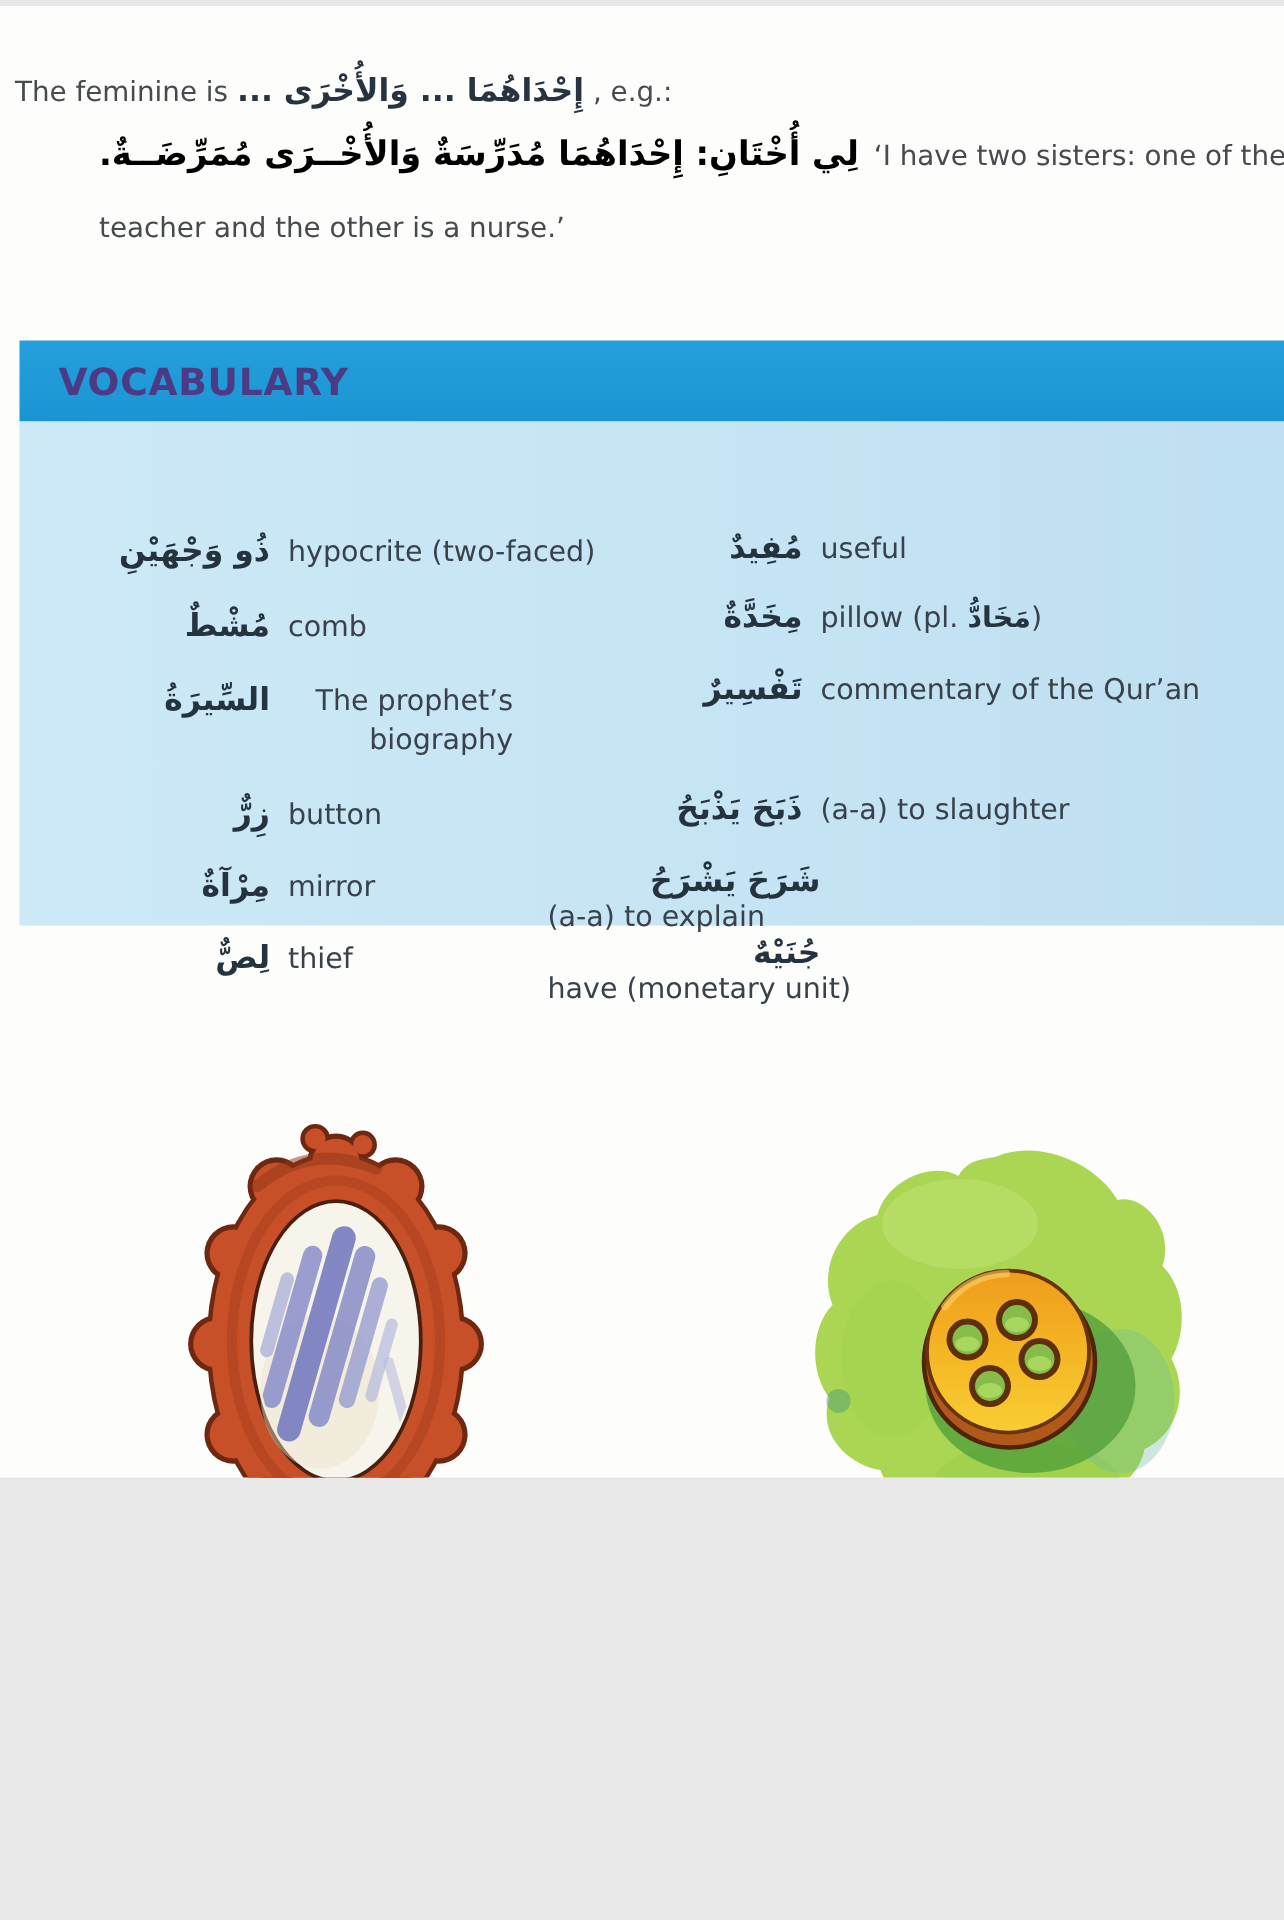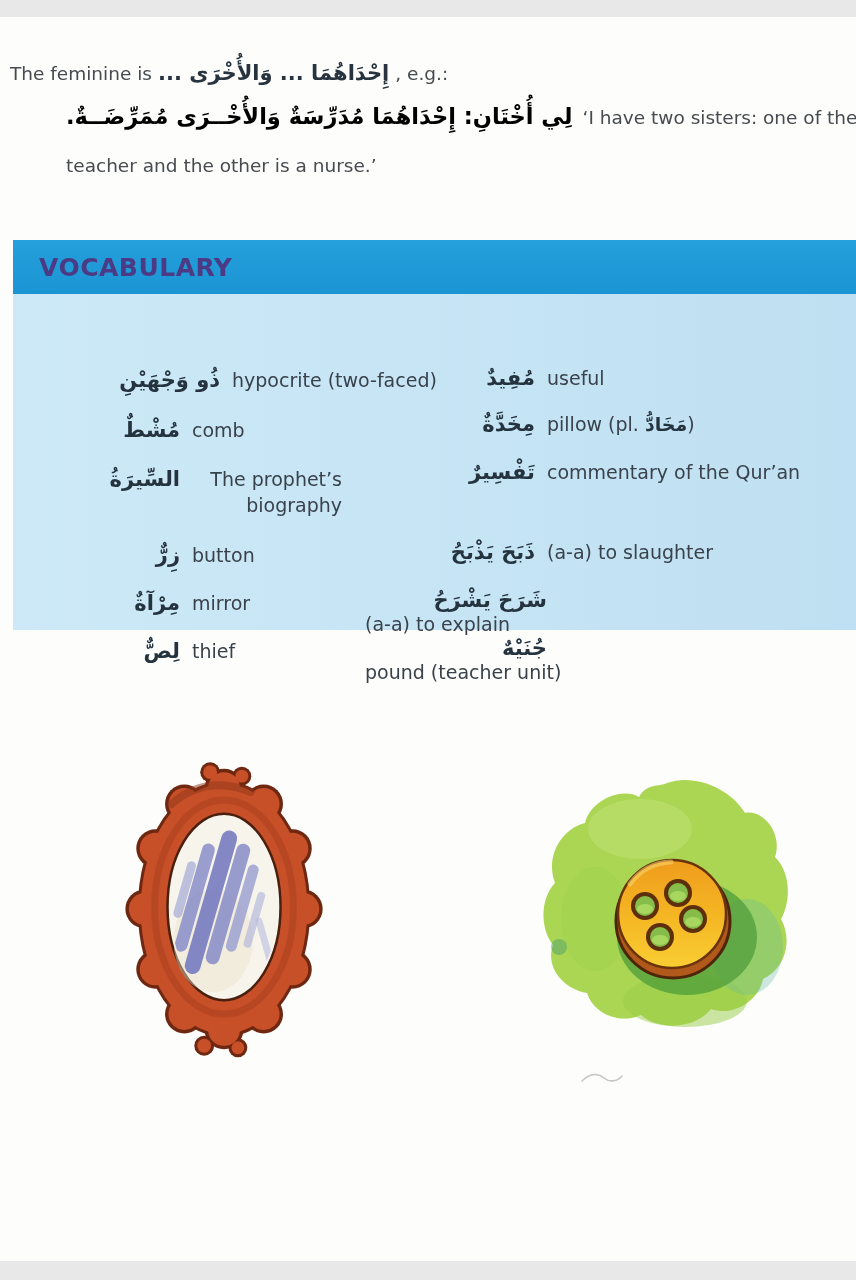--- a/index.html
+++ b/index.html
@@ -1,19 +1,19 @@
 <!DOCTYPE html>
 <html><head>
 <meta charset="utf-8">
 <style>
   html,body{margin:0;padding:0;background:#e8e8e8;}
   .page{
     position:relative;
-    width:856px;height:1244px;
-    margin:17px auto;
+    width:856px;height:981px;
+    margin:4px auto;
     background:#fdfdfc;
     overflow:hidden;
     font-family:"DejaVu Sans","Liberation Sans",sans-serif;
     color:#3a434c;
   }
   
   .intro-line{position:absolute;display:flex;align-items:baseline;white-space:nowrap;}
   .intro-en{font-size:18.5px;color:#474b4f;}
   .intro-ar{font-size:21px;font-weight:bold;color:#27343f;margin:0 6px;}
   .line1{left:10px;top:44px;}
@@ -40,21 +40,21 @@
   .ventry{position:absolute;display:flex;align-items:baseline;}
   .ventry .ar{
     direction:rtl;unicode-bidi:isolate;
     font-size:21px;font-weight:bold;color:#25333f;
     text-align:right;flex:none;white-space:nowrap;
   }
   .ventry .en{font-size:19px;color:#39424b;line-height:1.35;margin-left:12px;text-align:right;}
   .ar-inline{direction:rtl;unicode-bidi:isolate;font-weight:bold;font-size:19px;color:#25333f;}
   .vl{left:0;}   .vl .ar{width:167px;}
   .vr{left:340px;} .vr .ar{width:182px;}
-  .vl-0{top:74px;padding-left:40px;}.vl-1{top:124px;}.vl-2{top:173px;}.vl-3{top:249px;}.vl-4{top:297px;}.vl-5{top:345px;}
+  .vl-0{top:74px;}.vl-1{top:124px;}.vl-2{top:173px;}.vl-3{top:249px;}.vl-4{top:297px;}.vl-5{top:345px;}
   .vr-0{top:72px;}.vr-1{top:118px;}.vr-2{top:166px;}.vr-3{top:246px;}.vr-4{top:294px;flex-direction:column;}.vr-5{top:342px;flex-direction:column;}
   .vl-2 .en{max-width:150px;}
   
   .mirror-svg{position:absolute;left:112px;top:735px;}
   .button-svg{position:absolute;left:535px;top:752px;}
   .squiggle-svg{position:absolute;left:580px;top:1052px;}
   
   .page-number{
     position:absolute;left:440px;top:1240px;width:70px;
     text-align:center;font-size:22px;font-weight:bold;color:#3e4347;letter-spacing:1px;
@@ -125,21 +125,21 @@
       <div class="ventry vr vr-3">
         <span class="ar" dir="rtl">ذَبَحَ يَذْبَحُ</span>
         <span class="en">(a-a) to slaughter</span>
       </div>
       <div class="ventry vr vr-4">
         <span class="ar" dir="rtl">شَرَحَ يَشْرَحُ</span>
         <span class="en">(a-a) to explain</span>
       </div>
       <div class="ventry vr vr-5">
         <span class="ar" dir="rtl">جُنَيْهٌ</span>
-        <span class="en">pound (teacher unit)</span>
+        <span class="en">have (monetary unit)</span>
       </div>
 
     </div>
   </div>
 
   <svg class="mirror-svg" width="228" height="308" viewBox="0 0 230 310">
 
     <g fill="#6e2711">
       <ellipse cx="113" cy="158" rx="87" ry="129"></ellipse>
       <circle cx="193" cy="158" r="19.5"></circle>

